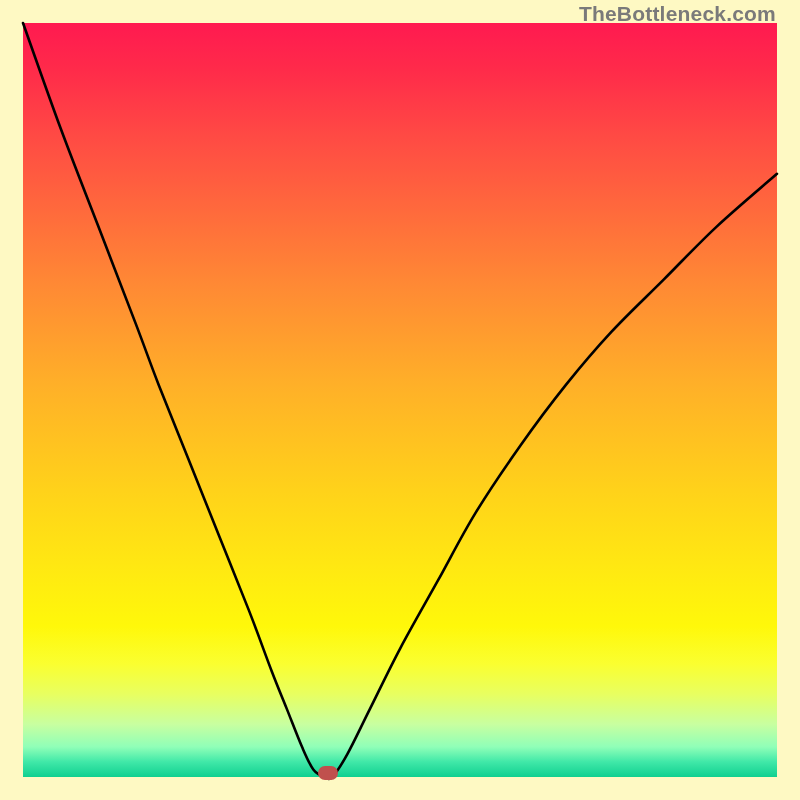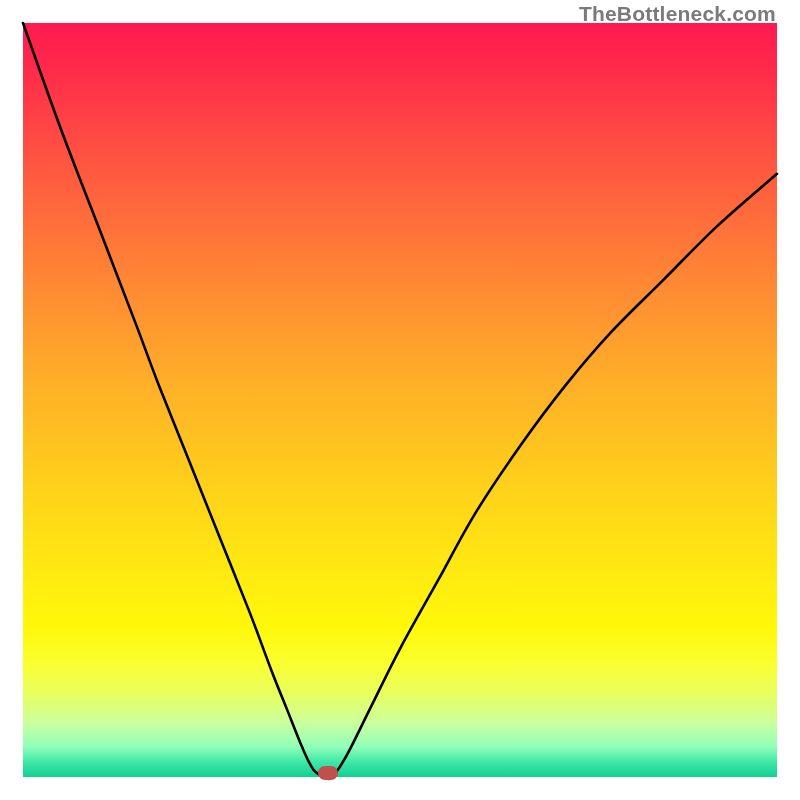--- a/index.html
+++ b/index.html
@@ -10,21 +10,21 @@
     background: #000;
     overflow: hidden;
     font-family: Arial, Helvetica, sans-serif;
   }
   .frame {
     position: absolute;
     top: 0;
     left: 0;
     width: 800px;
     height: 800px;
-    background: #ffffff;
+    background: #fef9c3;
   }
   .plot {
     position: absolute;
     left: 23px;
     top: 23px;
     width: 754px;
     height: 754px;
     background: linear-gradient(to bottom,
       #ff1a50 0%,
       #ff2a4a 6%,

